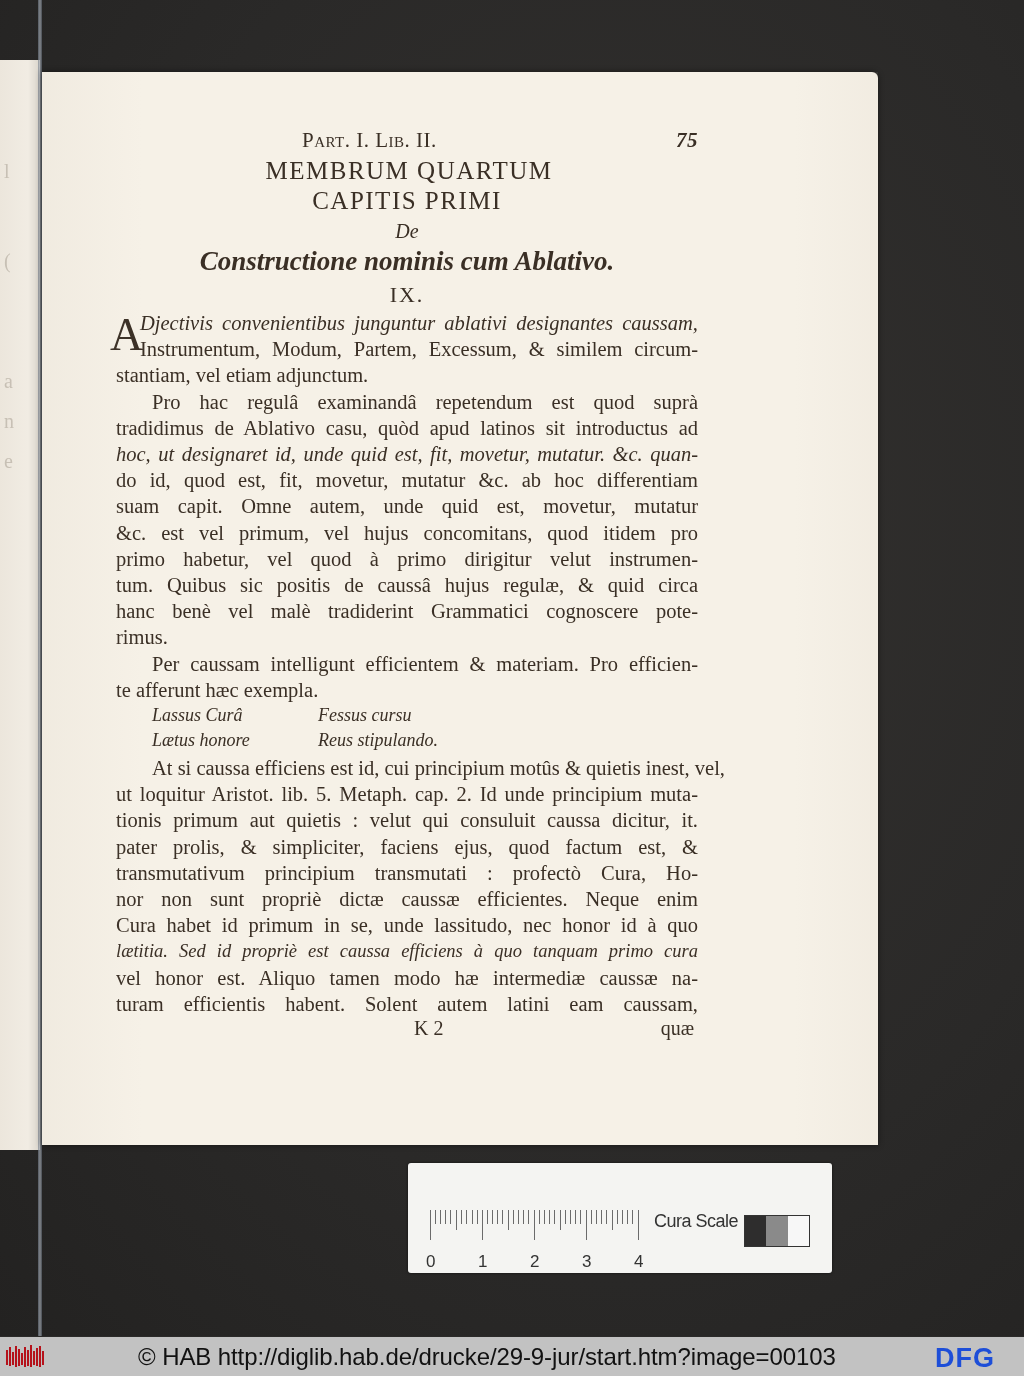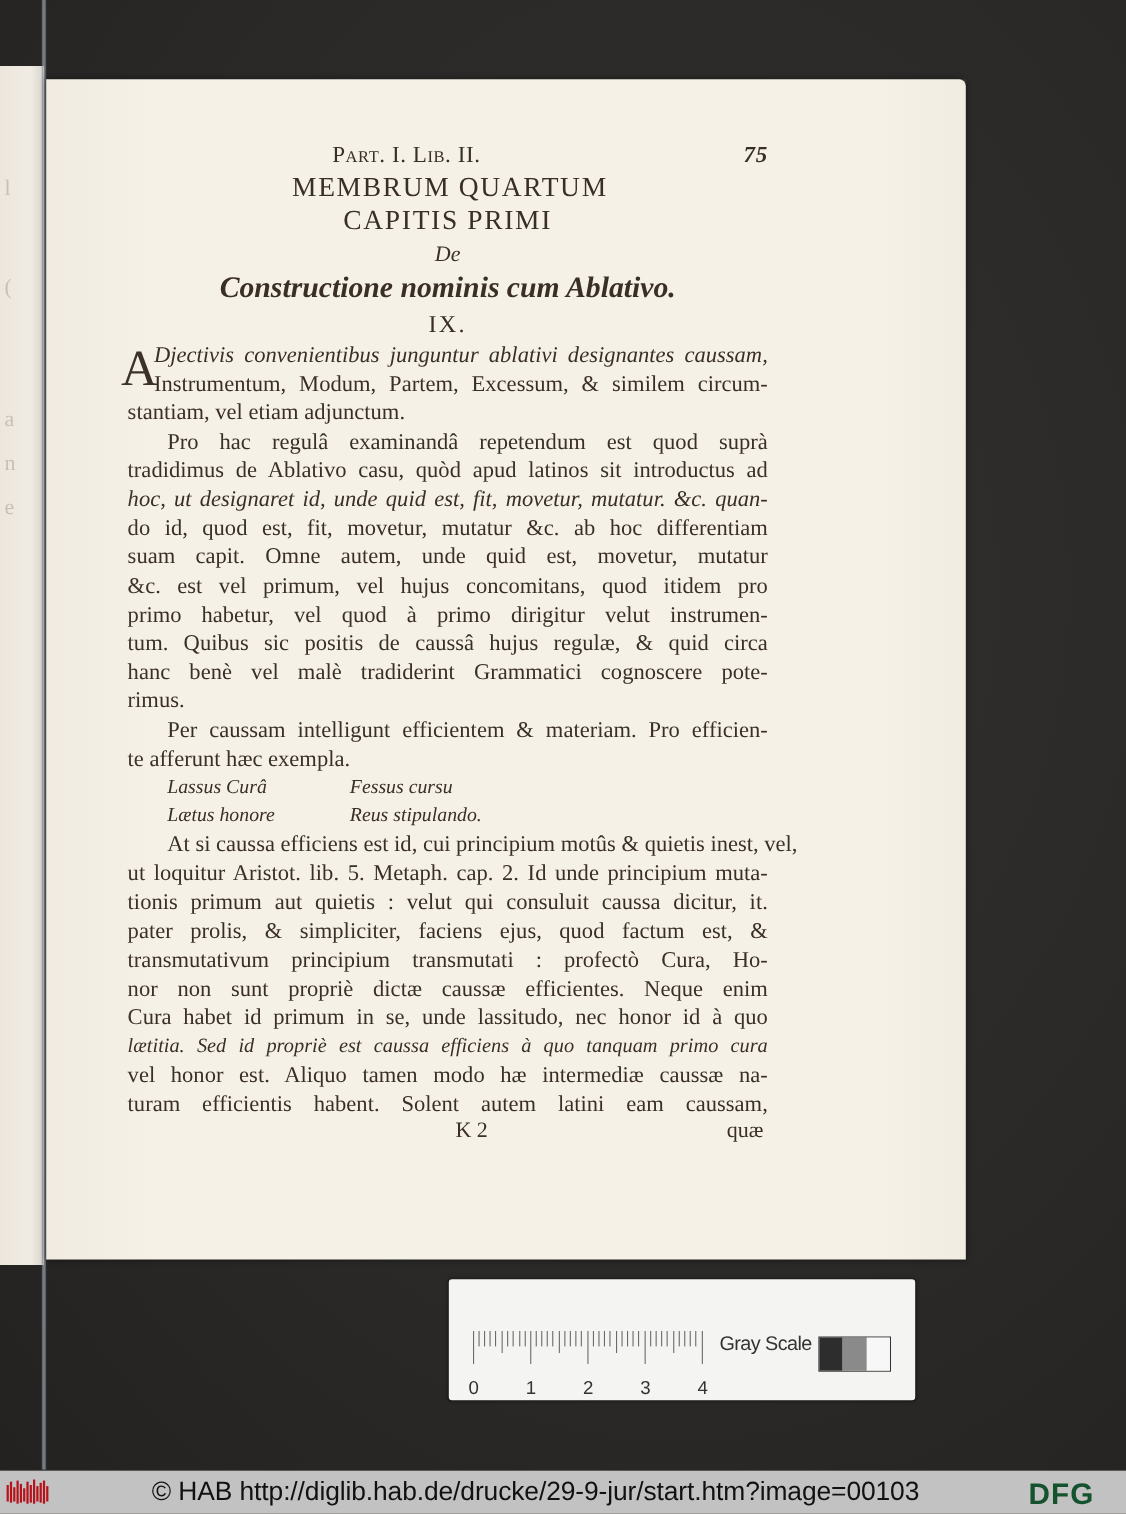--- a/index.html
+++ b/index.html
@@ -97,21 +97,21 @@
     .footer {
       position: absolute; left: 0; top: 1337px; width: 1024px; height: 56px; background: #c2c2c2;
       font-family: "Liberation Sans", sans-serif;
       padding-left: 27px;
     }
     .hab-logo { position: absolute; left: 5px; top: 7px; width: 42px; height: 25px; }
     .footer-text {
       position: absolute; left: 138px; top: 6px; font-size: 24px; color: #111; white-space: nowrap; letter-spacing: -0.1px;
     }
     .dfg-logo {
-      position: absolute; left: 935px; top: 6px; font-size: 27px; font-weight: bold; color: #14532d; letter-spacing: 1px;
+      position: absolute; left: 935px; top: 6px; font-size: 27px; font-weight: bold; color: #1d4ed8; letter-spacing: 1px;
       font-family: "Liberation Sans", sans-serif;
     }
   </style>
 </head>
 <body>
 
 <div class="backdrop"></div>
 
 <div class="prev-page">
   <span class="ghost" style="top:100px">l</span>
@@ -232,21 +232,21 @@
     <div class="tick" style="left:192px;height:14px"></div>
     <div class="tick" style="left:197px;height:14px"></div>
     <div class="tick" style="left:202px;height:14px"></div>
     <div class="tick" style="left:208px;height:30px"></div>
     <span class="ruler-num" style="left:-4px">0</span>
     <span class="ruler-num" style="left:48px">1</span>
     <span class="ruler-num" style="left:100px">2</span>
     <span class="ruler-num" style="left:152px">3</span>
     <span class="ruler-num" style="left:204px">4</span>
   </div>
-  <div class="gray-label">Gray Scale</div>
+  <div class="gray-label">Cura Scale</div>
   <div class="gray-swatches">
     <div style="background:#2e2d2d"></div>
     <div style="background:#8a8a8a"></div>
     <div style="background:#f7f7f7"></div>
   </div>
 </div>
 
 <div class="footer">
   <svg class="hab-logo" viewBox="0 0 42 25">
     <g fill="#b5121b">

